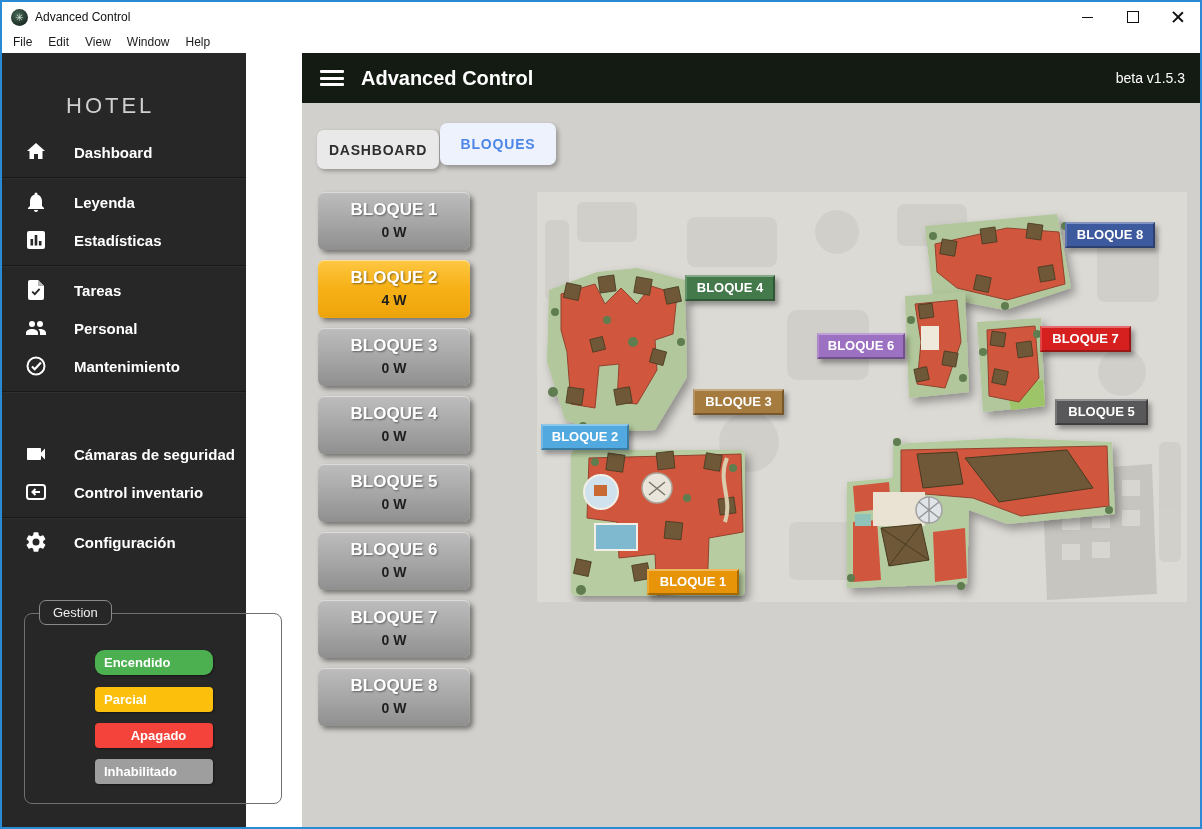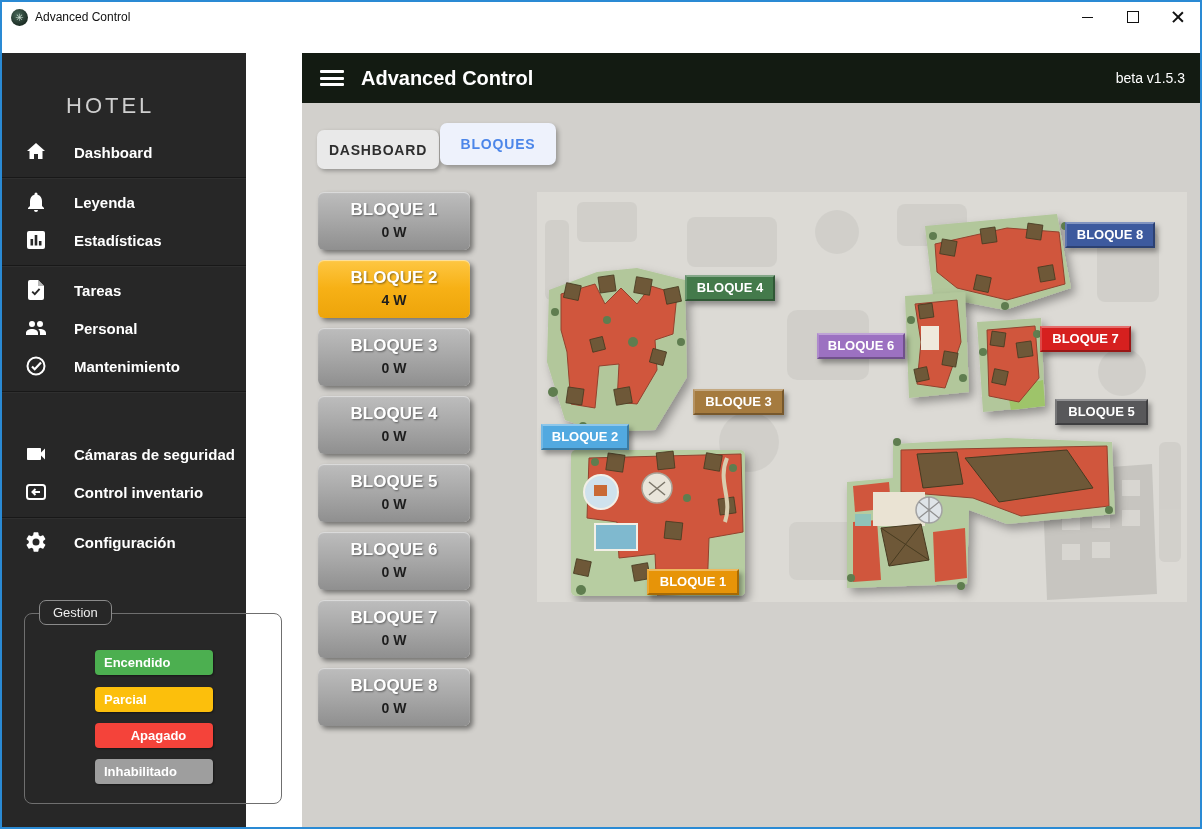--- a/index.html
+++ b/index.html
@@ -91,20 +91,27 @@
         </div>
       <div class="win-btn">
           <div class="glyph-max"></div>
         </div>
       <div class="win-btn">
           <div class="glyph-close"></div>
         </div>
     </div>
   </div>
 
+  <div class="menubar">
+    <span class="menu-item">File</span>
+    <span class="menu-item">Edit</span>
+    <span class="menu-item">View</span>
+    <span class="menu-item">Window</span>
+    <span class="menu-item">Help</span>
+  </div>
 
   <div class="sidebar">
     <div class="brand">HOTEL</div>
 
     <div class="nav-item" style="top:80px">
       <span class="nav-icon">
           <svg viewBox="0 0 24 24">
             <path fill="#fff" d="M12 3L3 11h2.5v8H10v-5h4v5h4.5v-8H21z"></path>
           </svg>
         </span>
@@ -185,21 +192,21 @@
       <span class="nav-icon">
           <svg viewBox="0 0 24 24">
             <path fill="#fff" d="M19.14 12.94a7.1 7.1 0 0 0 0-1.88l2.03-1.58a.5.5 0 0 0 .12-.64l-1.92-3.32a.5.5 0 0 0-.61-.22l-2.39.96a7.3 7.3 0 0 0-1.63-.94l-.36-2.54a.5.5 0 0 0-.5-.42h-3.84a.5.5 0 0 0-.5.42l-.36 2.54c-.59.24-1.13.56-1.63.94l-2.39-.96a.5.5 0 0 0-.61.22L2.63 8.84a.5.5 0 0 0 .12.64l2.03 1.58a7.1 7.1 0 0 0 0 1.88l-2.03 1.58a.5.5 0 0 0-.12.64l1.92 3.32c.13.23.4.32.61.22l2.39-.96c.5.38 1.04.7 1.63.94l.36 2.54c.04.24.25.42.5.42h3.84c.25 0 .46-.18.5-.42l.36-2.54a7.3 7.3 0 0 0 1.63-.94l2.39.96c.21.1.48.01.61-.22l1.92-3.32a.5.5 0 0 0-.12-.64zM12 15.5a3.5 3.5 0 1 1 0-7 3.5 3.5 0 0 1 0 7z"></path>
           </svg>
         </span>
       <span class="nav-label">Configuración</span>
     </div>
 
     <div class="legend">
       <div class="legend-title">Gestion</div>
-      <div class="legend-pill lp0" style="background: rgb(76, 175, 80);">Encendido</div>
+      <div class="legend-pill lp0" style="background: rgb(76, 175, 80); border-radius: 9px;">Encendido</div>
       <div class="legend-pill lp1" style="background: rgb(252, 191, 12);">Parcial</div>
       <div class="legend-pill lp2" style="background: rgb(244, 67, 58);">Apagado</div>
       <div class="legend-pill lp3" style="background: rgb(158, 158, 158);">Inhabilitado</div>
     </div>
   </div>
 
   <div class="main">
     <div class="app-header">
       <div class="hamburger">
           <span></span>

